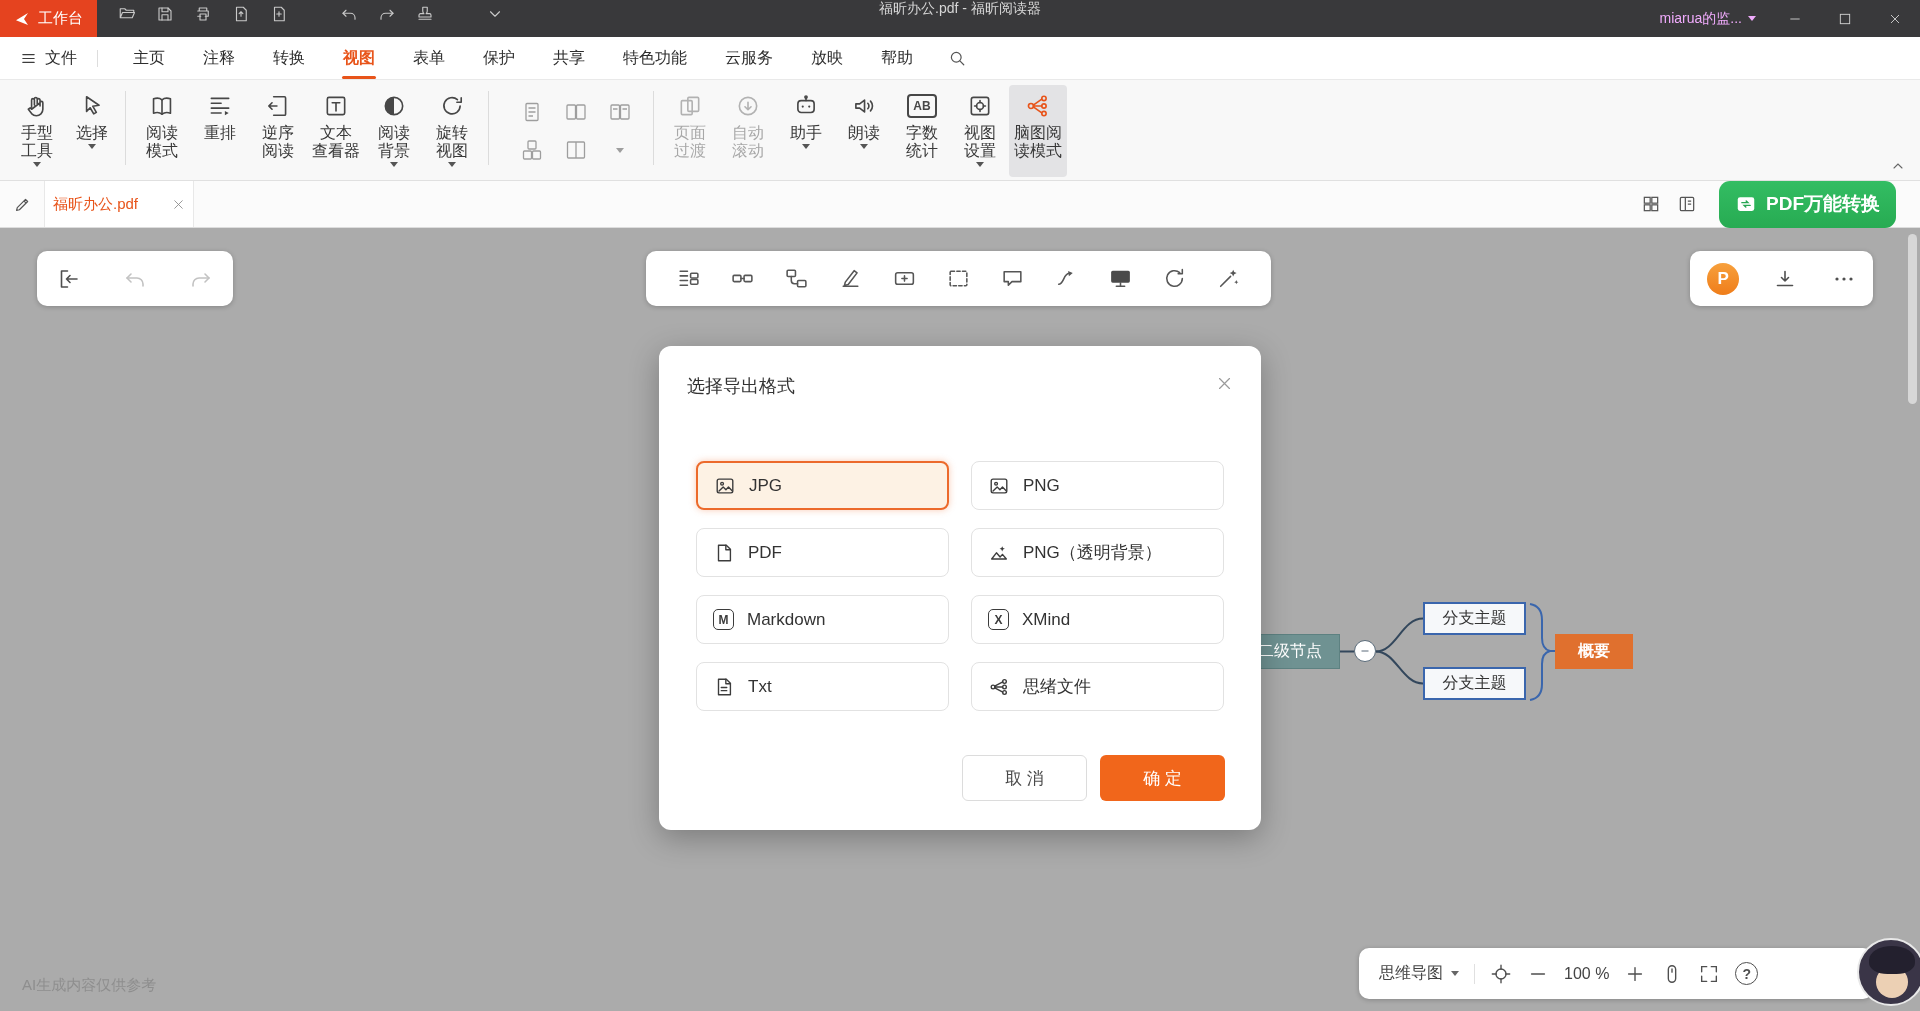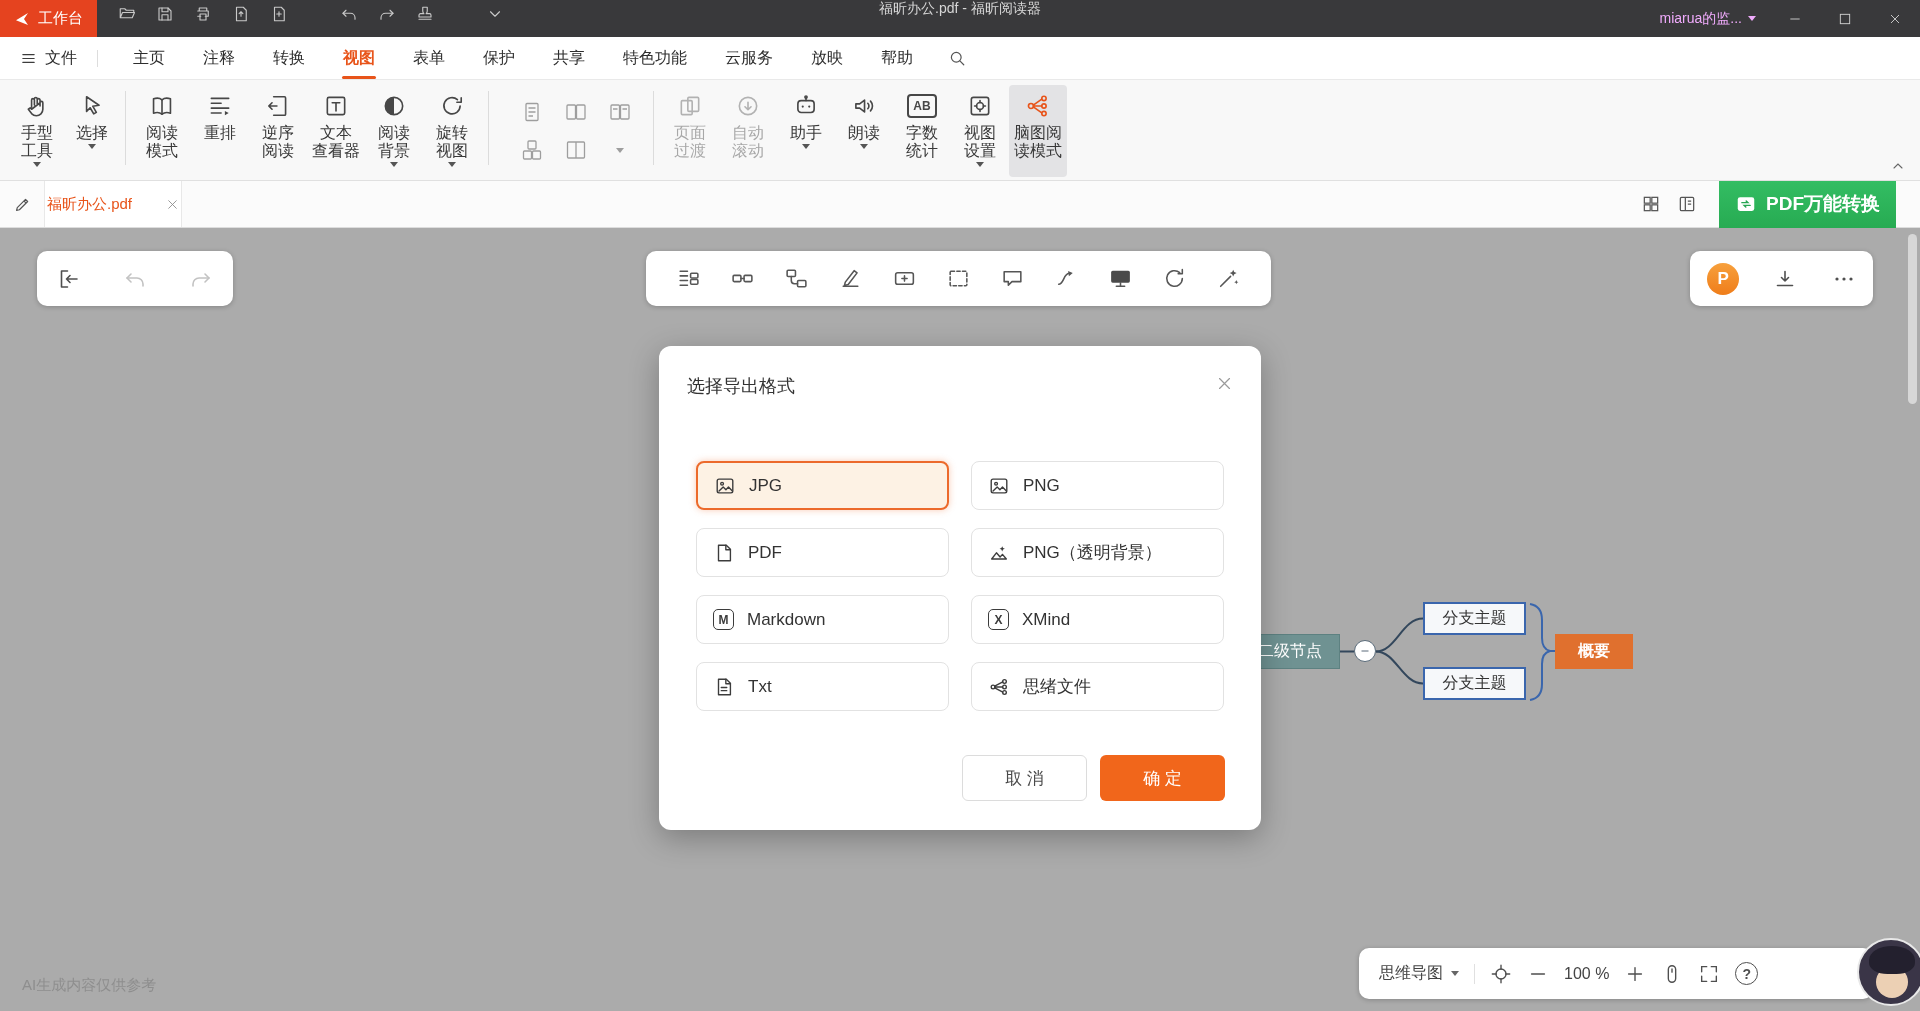--- a/index.html
+++ b/index.html
@@ -49,26 +49,26 @@
   .rcluster .cl-cell { width:44px; height:38px; display:flex; align-items:center; justify-content:center; }
   .rcluster svg { width:24px; height:24px; stroke:#9e9e9e; fill:none; stroke-width:1.3; }
   .ab-icon { width:30px; height:24px; border:2px solid #474747; border-radius:4px; display:flex; align-items:center; justify-content:center; font-size:12px; font-weight:700; color:#474747; }
   .collapse-ribbon { position:absolute; right:14px; bottom:6px; }
   .collapse-ribbon svg { width:16px; height:16px; stroke:#666; fill:none; stroke-width:1.6; stroke-linecap:round; }
 
   
   .tabbar { height:47px; background:#fbfbfb; border-bottom:1px solid #ddd; display:flex; align-items:center; }
   .tab-pencil { width:44px; display:flex; justify-content:center; }
   .tab-pencil svg { width:19px; height:19px; stroke:#555; fill:none; stroke-width:1.5; stroke-linejoin:round; }
-  .doc-tab { height:100%; background:#fff; border-left:1px solid #e8e8e8; border-right:1px solid #e8e8e8; display:flex; align-items:center; padding:0 2px; gap:34px; }
+  .doc-tab { height:100%; background:#fff; border-left:1px solid #e8e8e8; border-right:1px solid #e8e8e8; display:flex; align-items:center; padding:0 8px; gap:34px; }
   .doc-tab .tab-title { color:#e8541a; font-size:15px; }
   .doc-tab .tab-close svg { width:13px; height:13px; stroke:#8a8a8a; fill:none; stroke-width:1.6; stroke-linecap:round; }
   .tabbar-right { margin-left:auto; display:flex; align-items:center; gap:16px; }
   .tabbar-right .tb-tool svg { width:20px; height:20px; stroke:#555; fill:none; stroke-width:1.5; }
-  .convert-btn { height:47px; margin-left:6px; margin-right:24px; background:linear-gradient(#33bd63,#27ab52); color:#fff; font-size:19px; font-weight:700; display:flex; align-items:center; gap:9px; padding:0 16px; }
+  .convert-btn { height:47px; margin-left:6px; margin-right:24px; background:linear-gradient(#33bd63,#27ab52); color:#fff; font-size:19px; font-weight:700; display:flex; align-items:center; gap:9px; padding:0 16px;border-radius:11px; }
 
   
   .canvas { position:absolute; left:0; top:228px; width:1920px; height:783px; background:#ababab; }
   .float-bar { position:absolute; background:#fff; border-radius:10px; box-shadow:0 1px 5px rgba(0,0,0,.22); display:flex; align-items:center; }
   .fb-left { left:37px; top:23px; width:196px; height:55px; padding:0 20px; justify-content:space-between; }
   .fb-left svg { width:24px; height:24px; fill:none; stroke-width:1.6; stroke-linecap:round; stroke-linejoin:round; }
   .fb-center { left:646px; top:23px; width:625px; height:55px; padding:0 30px; justify-content:space-between; }
   .fb-center svg { width:25px; height:25px; stroke:#565656; fill:none; stroke-width:1.5; stroke-linecap:round; stroke-linejoin:round; }
   .fb-right { left:1690px; top:23px; width:183px; height:55px; justify-content:space-around; }
   .fb-right svg { width:24px; height:24px; stroke:#4f4f4f; fill:none; stroke-width:1.6; stroke-linecap:round; }

